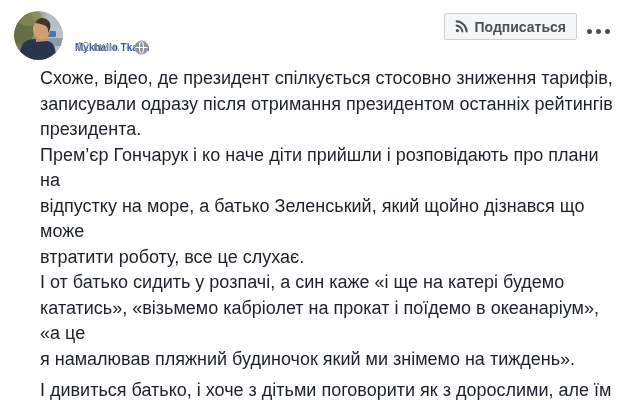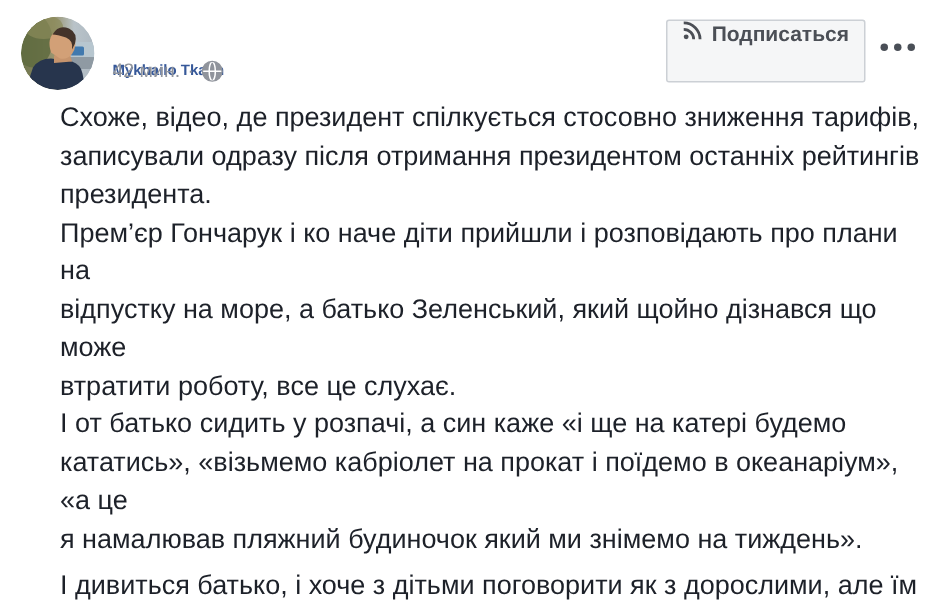--- a/index.html
+++ b/index.html
@@ -34,22 +34,22 @@
   }
   .subline{
     position:absolute;left:75px;top:39px;
     display:flex;align-items:center;gap:5px;
     font-size:13px;color:var(--text-muted);line-height:16px;
   }
   .subline .ts{cursor:pointer;}
   .globe{width:15px;height:15px;display:inline-block;}
 
   .follow-btn{
-    position:absolute;top:13px;right:49px;height:42px;
-    display:flex;gap:6px;padding:0 10px;
+    position:absolute;top:13px;right:49px;height:27px;
+    display:flex;align-items:center;gap:6px;padding:0 10px;
     background:var(--button-bg);
     border:1px solid var(--button-border);border-radius:2px;
     font-family:"Liberation Sans", sans-serif;
     font-size:14px;font-weight:bold;color:var(--button-text);
     cursor:pointer;
   }
   .follow-btn svg{color:var(--button-text);}
   .more-btn{
     position:absolute;top:26px;left:587px;height:10px;
     display:flex;align-items:center;gap:4px;cursor:pointer;padding:2px 0;

